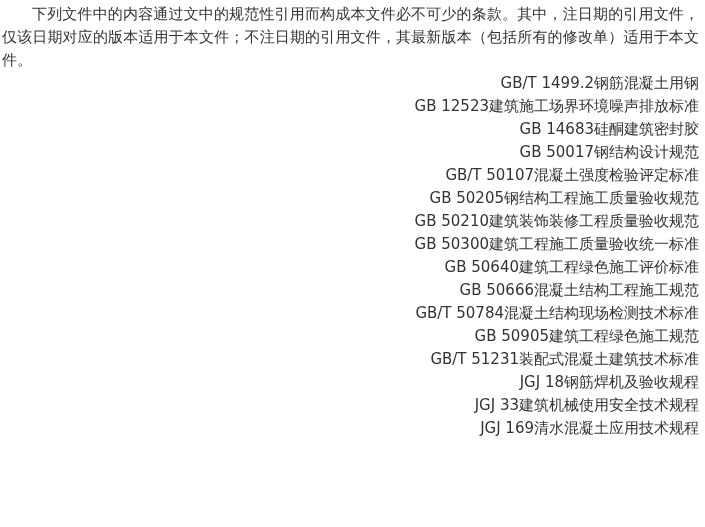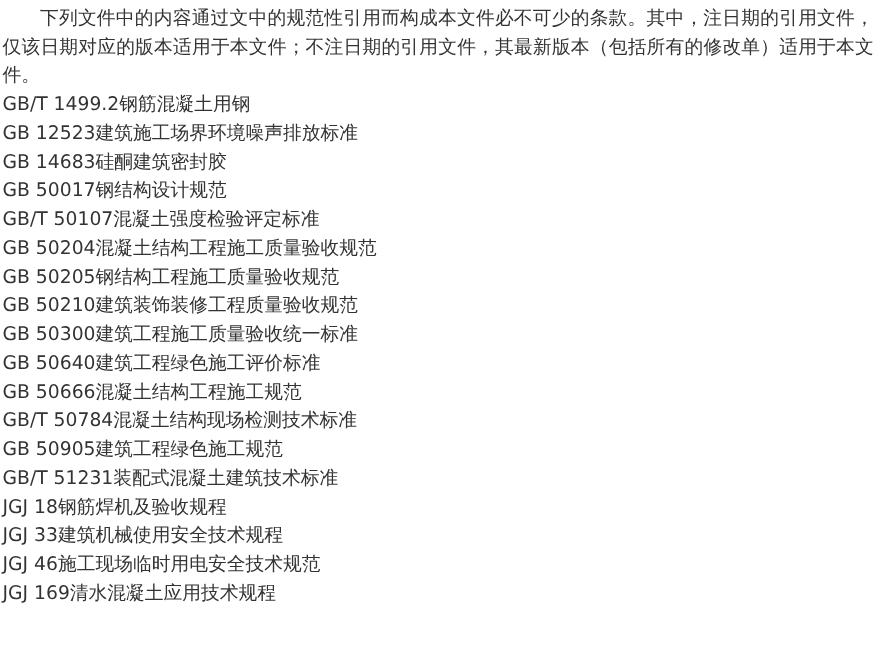--- a/index.html
+++ b/index.html
@@ -26,42 +26,41 @@
     text-align: justify;
   }
   .ref-list {
     margin: 0;
     padding: 0;
     list-style: none;
   }
   .ref-line {
     margin: 0;
     white-space: nowrap;
+    text-align: right;
   }
 </style>
 </head>
 <body>
 
 <div class="page">
   <p class="intro">下列文件中的内容通过文中的规范性引用而构成本文件必不可少的条款。其中，注日期的引用文件，仅该日期对应的版本适用于本文件；不注日期的引用文件，其最新版本（包括所有的修改单）适用于本文件。</p>
 
   <div class="ref-list">
     <p class="ref-line">GB/T 1499.2钢筋混凝土用钢</p>
     <p class="ref-line">GB 12523建筑施工场界环境噪声排放标准</p>
     <p class="ref-line">GB 14683硅酮建筑密封胶</p>
     <p class="ref-line">GB 50017钢结构设计规范</p>
     <p class="ref-line">GB/T 50107混凝土强度检验评定标准</p>
-    <p class="ref-line">GB 50204混凝土结构工程施工质量验收规范</p>
     <p class="ref-line">GB 50205钢结构工程施工质量验收规范</p>
     <p class="ref-line">GB 50210建筑装饰装修工程质量验收规范</p>
     <p class="ref-line">GB 50300建筑工程施工质量验收统一标准</p>
     <p class="ref-line">GB 50640建筑工程绿色施工评价标准</p>
     <p class="ref-line">GB 50666混凝土结构工程施工规范</p>
     <p class="ref-line">GB/T 50784混凝土结构现场检测技术标准</p>
     <p class="ref-line">GB 50905建筑工程绿色施工规范</p>
     <p class="ref-line">GB/T 51231装配式混凝土建筑技术标准</p>
     <p class="ref-line">JGJ 18钢筋焊机及验收规程</p>
     <p class="ref-line">JGJ 33建筑机械使用安全技术规程</p>
-    <p class="ref-line">JGJ 46施工现场临时用电安全技术规范</p>
     <p class="ref-line">JGJ 169清水混凝土应用技术规程</p>
 
   </div>
 </div>
 
 </body></html>

